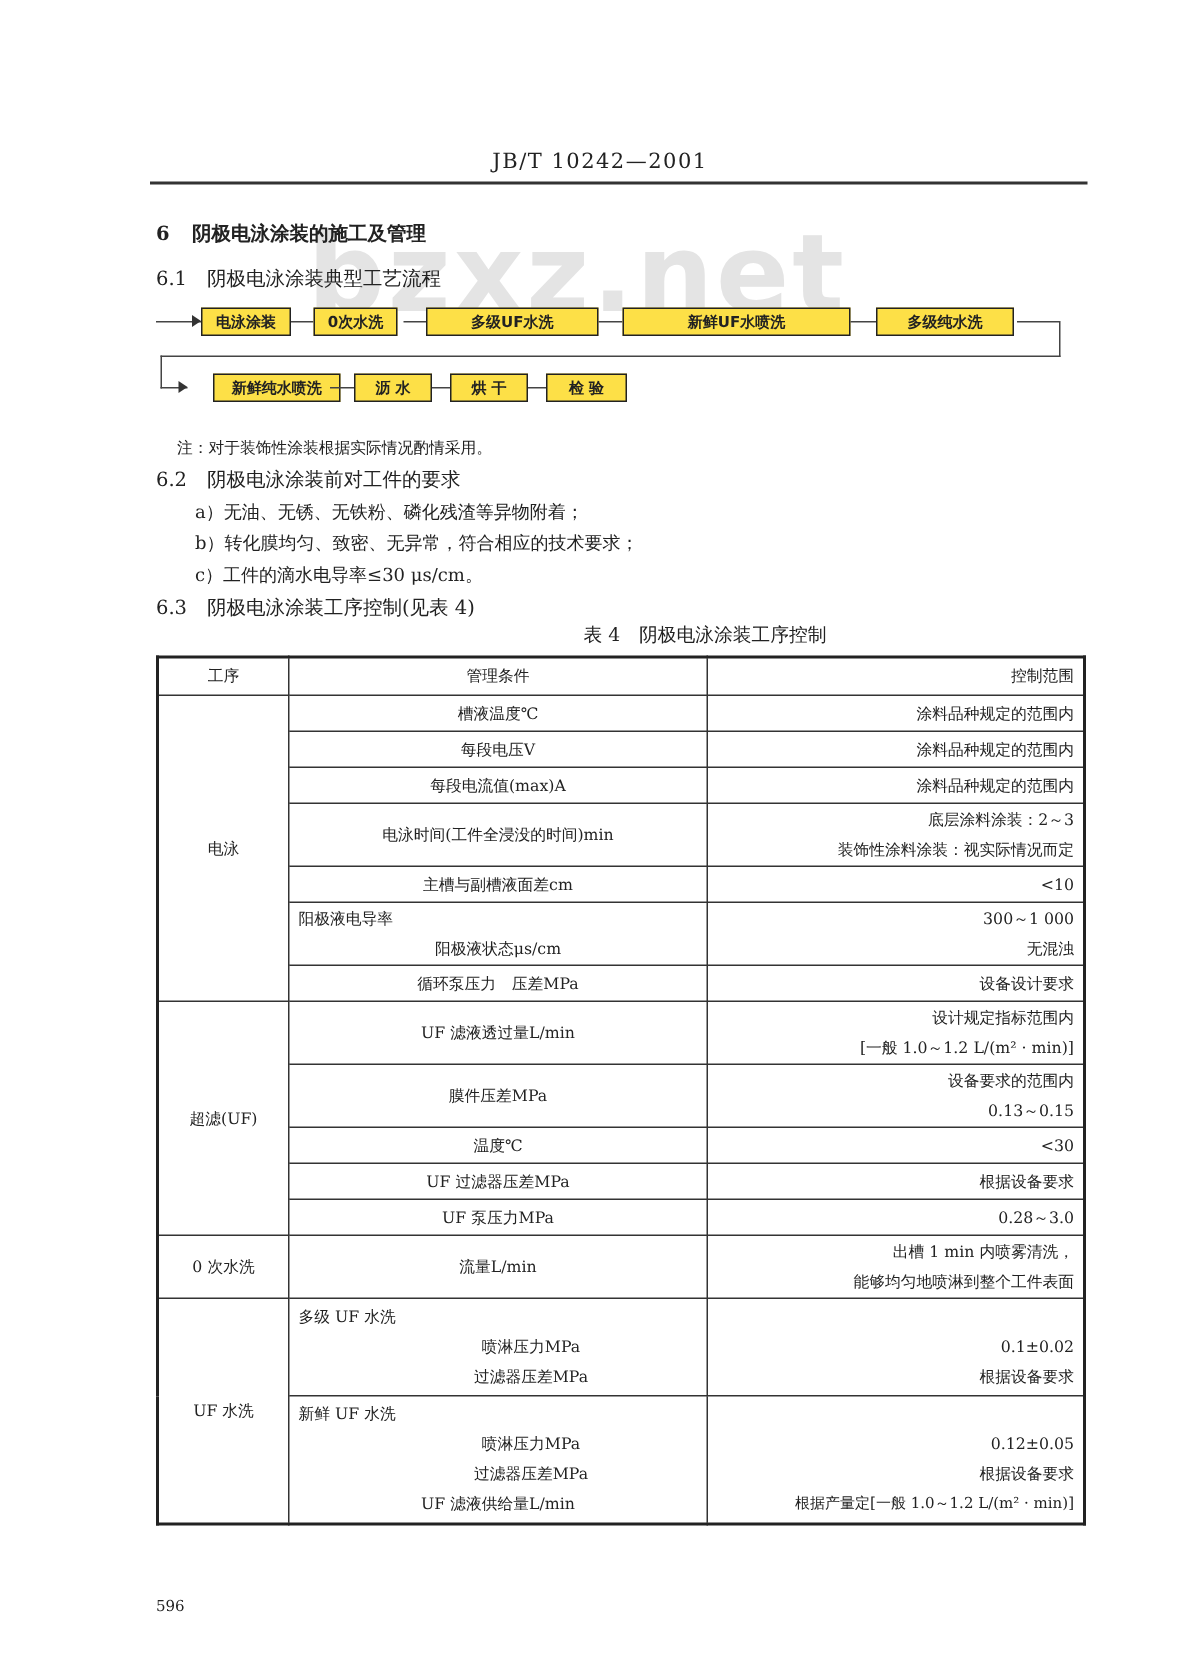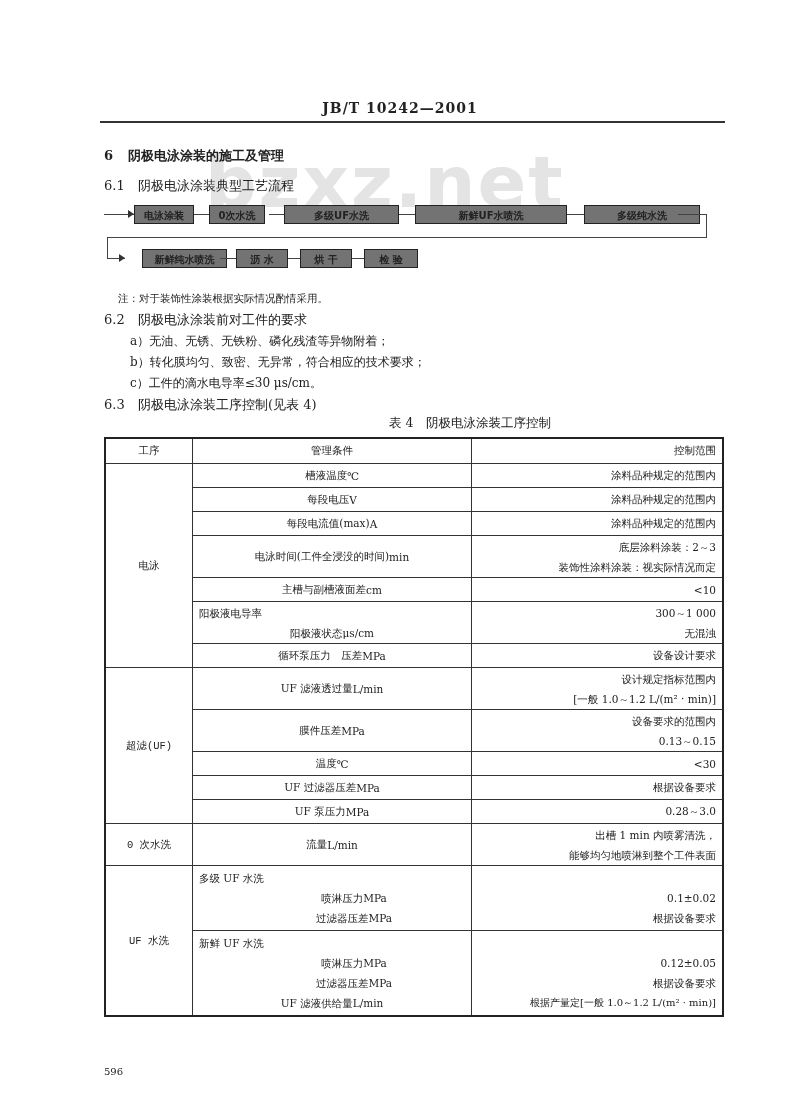--- a/index.html
+++ b/index.html
@@ -1,37 +1,37 @@
 <!DOCTYPE html>
 <html><head>
 <meta charset="utf-8">
 <style>
   html, body { margin:0; padding:0; background:#fff; }
   body { width:800px; height:1110px; position:relative; overflow:hidden;
          font-family:"DejaVu Serif", "Liberation Serif", serif; color:#222; }
   .abs { position:absolute; }
-  .header-title { left:0; width:800px; top:100px; text-align:center; font-size:14px; font-weight:bold; letter-spacing:1px; }
+  .header-title { left:0; width:800px; top:100px; text-align:center; font-size:14px; font-weight:normal; letter-spacing:1px; }
   .header-rule { left:100px; top:121px; width:625px; height:2px; background:#333; }
   .watermark { left:205px; top:140px; font-family:"DejaVu Sans", sans-serif; font-size:72px; font-weight:bold; color:#e4e4e4; letter-spacing:2px; }
   .h1 { left:104px; top:147px; font-size:13px; font-weight:bold; }
   .h1 .num { display:inline-block; width:24px; }
   .h2 { left:104px; font-size:13px; }
   .h2 .num { display:inline-block; width:34px; }
   .flow-box { position:absolute; border:1.5px solid #222; height:19px; line-height:19px;
-              text-align:center; font-size:10px; font-weight:bold; background:#737373; box-sizing:border-box;
+              text-align:center; font-size:10px; font-weight:bold; background:#fde047; box-sizing:border-box;
               font-family:"DejaVu Sans", sans-serif; }
   .flow-line { position:absolute; background:#444; }
   .note { left:118px; top:292px; font-size:10.5px;text-align:right; }
   .item { left:130px; font-size:12px; }
   .table-caption { left:0; width:800px; top:415px; text-align:center; font-size:12.5px; padding-left:140px; box-sizing:border-box; }
   table.ctl { position:absolute; left:104px; top:437px; width:620px; border-collapse:collapse; font-size:10.5px; }
   table.ctl td, table.ctl th { border:1px solid #333; padding:0 6px; vertical-align:middle; }
   table.ctl th { font-weight:normal; height:24px; }
   table.ctl { border:2px solid #222; }
-  .c1 { width:74px; text-align:center;font-family:Liberation Mono, monospace; }
+  .c1 { width:74px; text-align:center; }
   .c2 { width:266px; }
   .c3 { text-align:right; }
   .cond { display:flex; justify-content:center; align-items:center; }
   .cond.indent { padding-left:44px; }
   .r24 { height:24px; }
   .r40 { height:42px; }
   .line { line-height:20px; }
   .page-num { left:104px; top:1066px; font-size:10px; }
 </style>
 </head>
@@ -53,21 +53,21 @@
   <div class="flow-line" style="left:104px;top:214px;width:30px;height:1px"></div>
   <div class="abs" style="left:128px;top:210px;width:0;height:0;border-left:6px solid #333;border-top:4px solid transparent;border-bottom:4px solid transparent"></div>
   <div class="flow-box" style="left:134px;top:205px;width:60px">电泳涂装</div>
   <div class="flow-line" style="left:194px;top:214px;width:15px;height:1px"></div>
   <div class="flow-box" style="left:209px;top:205px;width:56px">0次水洗</div>
   <div class="flow-line" style="left:269px;top:214px;width:15px;height:1px"></div>
   <div class="flow-box" style="left:284px;top:205px;width:115px">多级UF水洗</div>
   <div class="flow-line" style="left:399px;top:214px;width:16px;height:1px"></div>
   <div class="flow-box" style="left:415px;top:205px;width:152px">新鲜UF水喷洗</div>
   <div class="flow-line" style="left:567px;top:214px;width:17px;height:1px"></div>
-  <div class="flow-box" style="left:584px;top:205px;width:116px">多级纯水洗</div>
+  <div class="flow-box" style="left:584px;top:205px;width:92px">多级纯水洗</div>
   <div class="flow-line" style="left:678px;top:214px;width:28px;height:1px"></div>
   <div class="flow-line" style="left:706px;top:214px;width:1px;height:24px"></div>
   <div class="flow-line" style="left:107px;top:237px;width:600px;height:1px"></div>
   <div class="flow-line" style="left:107px;top:237px;width:1px;height:22px"></div>
   <div class="flow-line" style="left:107px;top:258px;width:18px;height:1px"></div>
   <div class="abs" style="left:119px;top:254px;width:0;height:0;border-left:6px solid #333;border-top:4px solid transparent;border-bottom:4px solid transparent"></div>
 
   <div class="flow-box" style="left:142px;top:249px;width:85px">新鲜纯水喷洗</div>
   <div class="flow-line" style="left:220px;top:258px;width:16px;height:1px"></div>
   <div class="flow-box" style="left:236px;top:249px;width:52px">沥 水</div>

